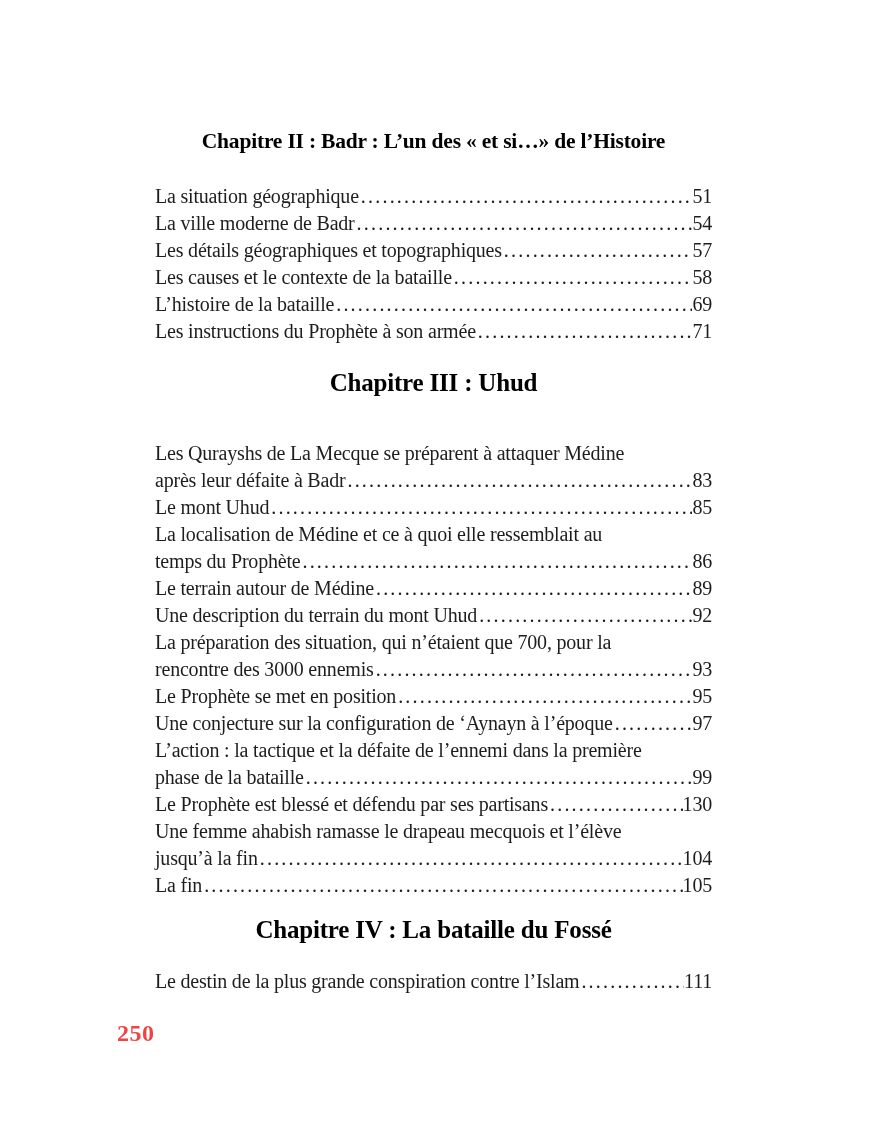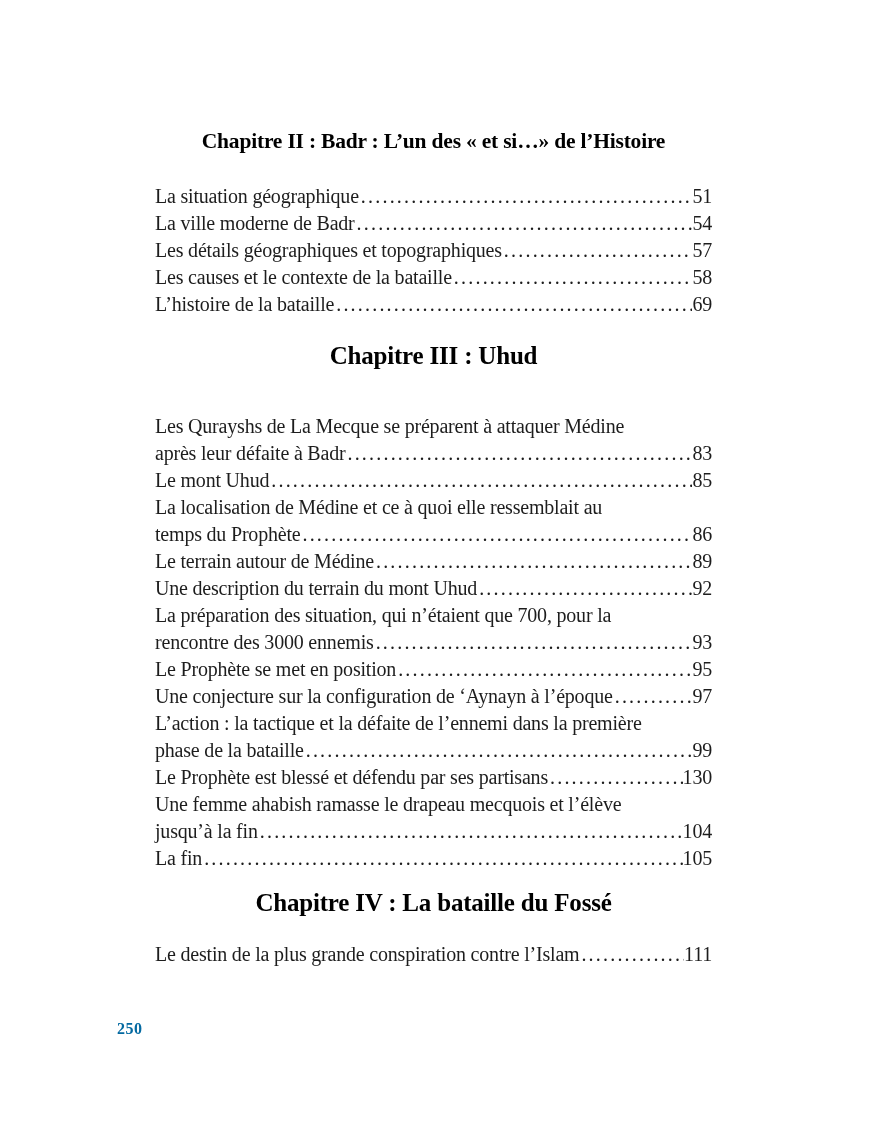--- a/index.html
+++ b/index.html
@@ -33,21 +33,21 @@
     flex:1 1 auto;min-width:6px;overflow:hidden;
     padding:0 1px 0 2px;
   }
   .leader::after{
     content:"....................................................................................................................";
     letter-spacing:2.2px;
   }
   .page-ref{flex:0 0 auto;}
   .folio{
     position:absolute;left:117px;top:1020px;
-    font-size:16px;font-weight:700;color:#0369a1;letter-spacing:0.5px;
+    font-size:24px;font-weight:700;color:#ef4444;letter-spacing:0.5px;
   }
 </style>
 </head>
 <body>
 
 <div class="page">
   <main class="toc" id="toc">
       <section class="section">
         <h2 class="chapter-heading">Chapitre II : Badr : L’un des « et si…» de l’Histoire</h2>
         <div class="entries">
@@ -79,20 +79,27 @@
               <span class="page-ref">58</span>
             </div>
           </div>
           <div class="entry">
             <div class="toc-line">
               <span class="toc-text">L’histoire de la bataille</span>
               <span class="leader"></span>
               <span class="page-ref">69</span>
             </div>
           </div>
+          <div class="entry">
+            <div class="toc-line">
+              <span class="toc-text">Les instructions du Prophète à son armée</span>
+              <span class="leader"></span>
+              <span class="page-ref">71</span>
+            </div>
+          </div>
         </div>
       </section>
       <section class="section">
         <h2 class="chapter-heading">Chapitre III : Uhud</h2>
         <div class="entries">
           <div class="entry">
             <div class="toc-line">
               <span class="toc-text">Les Qurayshs de La Mecque se préparent à attaquer Médine</span>
             </div>
             <div class="toc-line">

